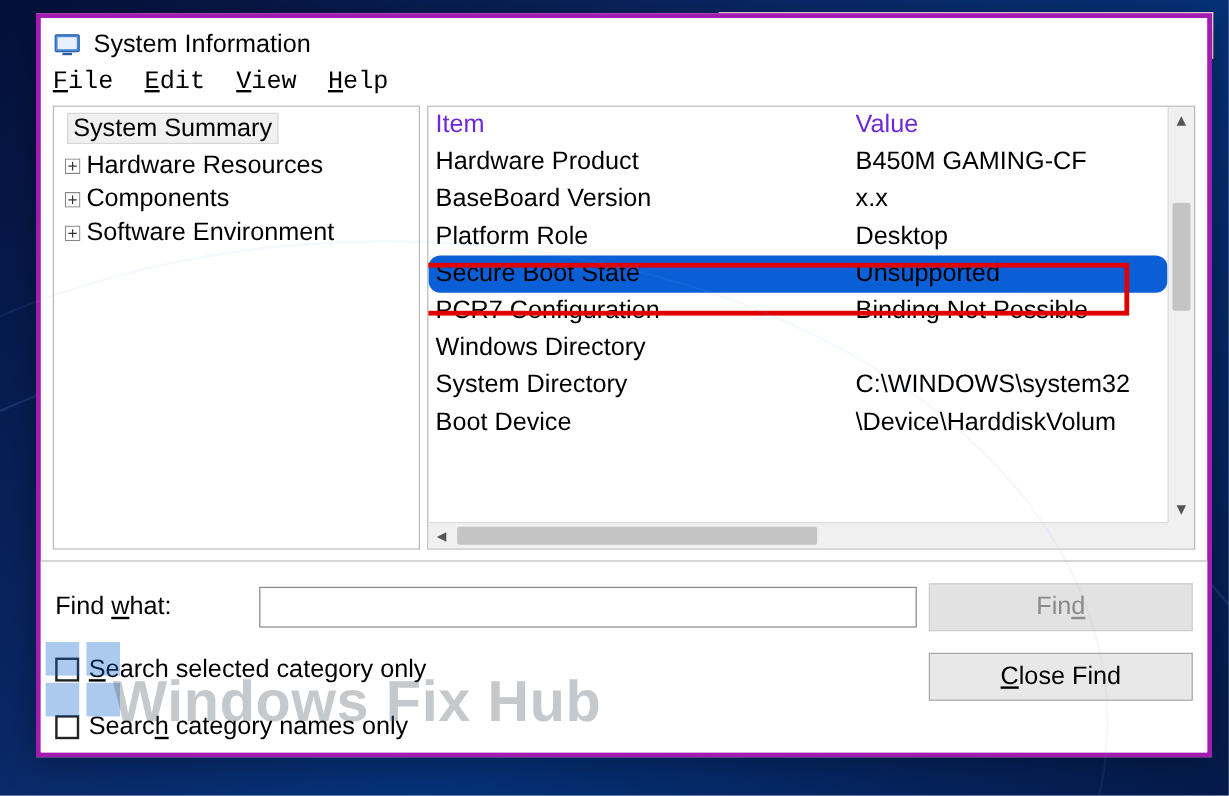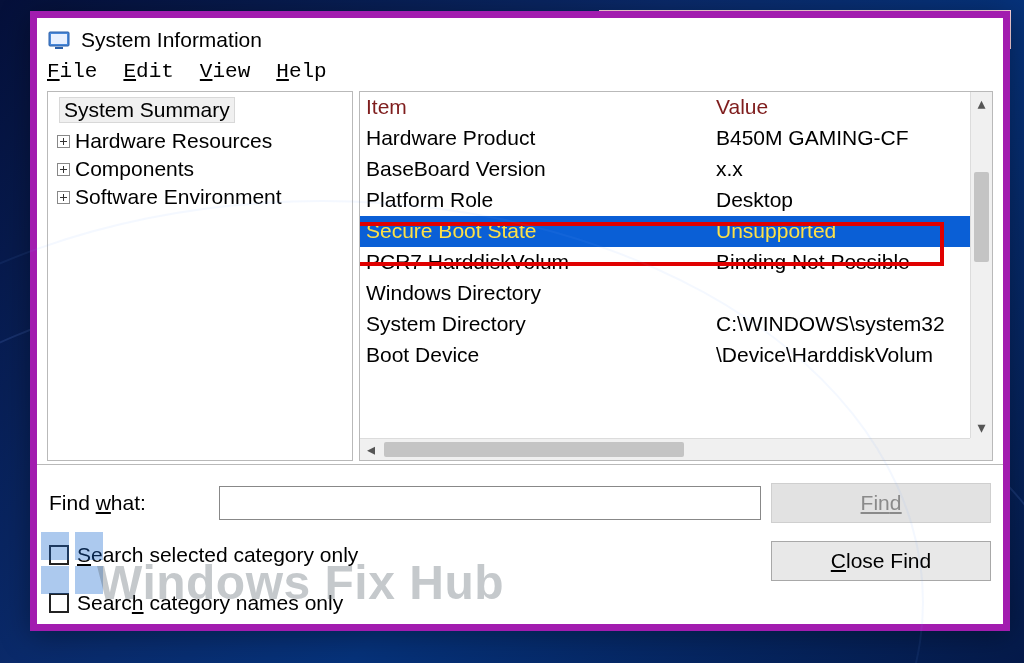--- a/index.html
+++ b/index.html
@@ -20,21 +20,21 @@
     position: absolute; top: 10px; right: 13px;
     background: #ffe4ea; border: 1px solid #ffd7df;
     color: #d10000; font-weight: 700; font-size: 25px;
     padding: 4px 10px;
   }
   
   .window {
     position: absolute; left: 30px; top: 11px;
     width: 980px; height: 620px;
     background: #ffffff;
-    border: 7px solid #a21caf;
+    border: 4px solid #a21caf;
     box-shadow: 0 4px 28px rgba(0,0,0,0.35);
   }
   .titlebar {
     display: flex; align-items: center; gap: 10px;
     padding: 6px 10px 2px 10px; height: 40px;
   }
   .title-icon {
     width: 24px; height: 24px; position: relative;
   }
   .title-icon svg { width: 24px; height: 24px; }
@@ -71,22 +71,22 @@
   }
   .list-body { flex: 1; overflow: hidden; position: relative; }
   .list-rows { position: absolute; inset: 0 22px 0 0; }
   .list-row {
     display: flex; font-size: 21px; padding: 3px 6px 4px 6px;
     white-space: nowrap;
   }
   .list-row .col-item  { width: 350px; flex: none; }
   .list-row .col-value { flex: 1; overflow: hidden; }
   .list-row.header .col-item,
-  .list-row.header .col-value { color: #7f1d1d; }
-  .list-row.selected { background: #0a5fd6; color: #fde047; }
+  .list-row.header .col-value { color: #6d28d9; }
+  .list-row.selected { background: #0a5fd6; color: #000000; border-radius: 10px; }
   .highlight-box {
     position: absolute; border: 4px solid #e00000;
     left: -6px; top: 130px; width: 590px; height: 44px; pointer-events: none;
   }
   .v-scroll {
     position: absolute; right: 0; top: 0; bottom: 22px; width: 22px;
     background: #f0f0f0; border-left: 1px solid #dcdcdc;
     display: flex; flex-direction: column; align-items: center;
   }
   .v-scroll .arrow { width: 22px; height: 22px; display:flex; align-items:center; justify-content:center; color:#555;}
@@ -112,21 +112,21 @@
     font-size: 21px;
     align-items: center;
   }
   .find-label { }
   .find-input { border:1px solid #888; height:34px; width:100%; font-size:20px; padding:0 6px; grid-column:2; grid-row:1;}
   .btn {
     height: 40px; border:1px solid #a8a8a8; background:#e8e8e8;
     font-size:21px; display:flex; align-items:center; justify-content:center;
     cursor: default;
   }
-  .btn.disabled { color:#8a8a8a; background:#e2e2e2; border-color:#cfcfcf;text-decoration:underline; }
+  .btn.disabled { color:#8a8a8a; background:#e2e2e2; border-color:#cfcfcf; }
   .btn.close { grid-column:3; grid-row:2 / span 2; align-self: start; margin-top: 4px;}
   .chk-row { display:flex; align-items:center; gap:8px; grid-column:1 / span 2; }
   .chk {
     width:20px; height:20px; border:2px solid #222; background:#fff; flex:none;
   }
   
   .watermark {
     position: absolute; left: 60px; bottom: 14px;
     font-size: 48px; color: rgba(90,100,110,0.35);
     font-weight: 700; letter-spacing: 0.5px; pointer-events:none;
@@ -221,21 +221,21 @@
             </div>
             <div class="list-row">
               <span class="col-item">Platform Role</span>
               <span class="col-value">Desktop</span>
             </div>
             <div class="list-row selected">
               <span class="col-item">Secure Boot State</span>
               <span class="col-value">Unsupported</span>
             </div>
             <div class="list-row">
-              <span class="col-item">PCR7 HarddiskVolum</span>
+              <span class="col-item">PCR7 Configuration</span>
               <span class="col-value">Binding Not Possible</span>
             </div>
             <div class="list-row">
               <span class="col-item">Windows Directory</span>
             </div>
             <div class="list-row">
               <span class="col-item">System Directory</span>
               <span class="col-value">C:\WINDOWS\system32</span>
             </div>
             <div class="list-row">

